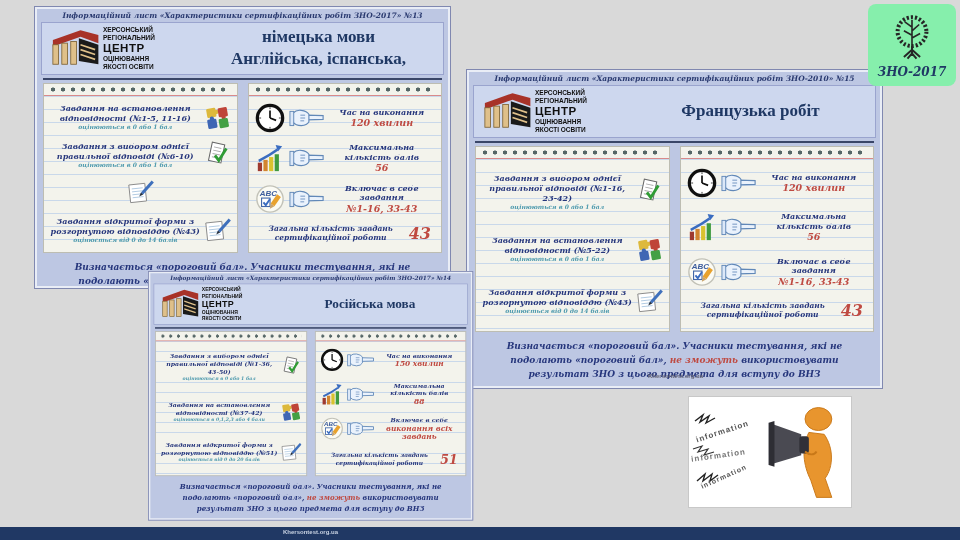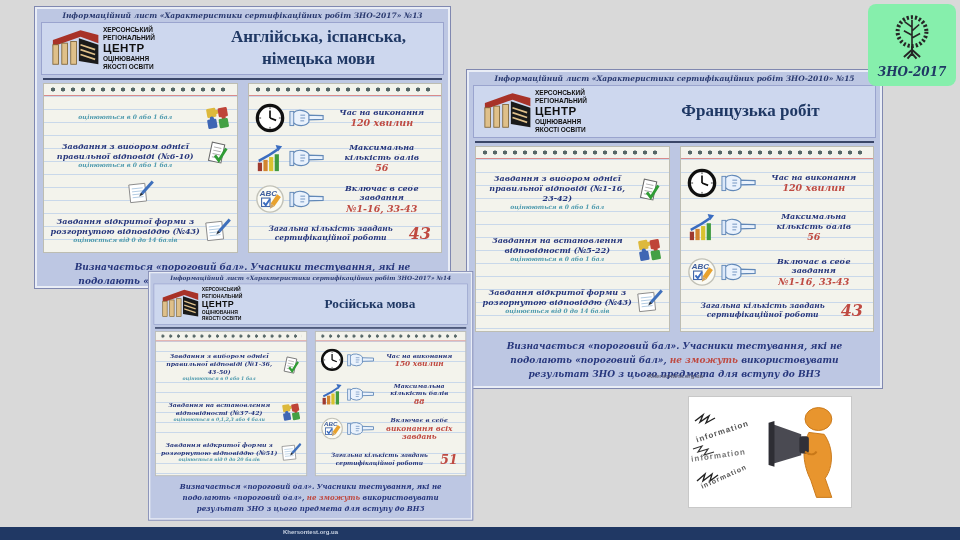--- a/index.html
+++ b/index.html
@@ -174,31 +174,32 @@
         </svg>
       <div class="org-text">
         <div>ХЕРСОНСЬКИЙ</div>
         <div>РЕГІОНАЛЬНИЙ</div>
         <div class="big">ЦЕНТР</div>
         <div>ОЦІНЮВАННЯ</div>
         <div>ЯКОСТІ ОСВІТИ</div>
       </div>
     </div>
     <div class="card-title">
+      <div>німецька мови</div>
       <div>Англійська, іспанська,</div>
-      <div>німецька мови</div>
     </div>
   </div>
   <div class="card-rule"></div>
   <div class="panels">
     <div class="panel">
       <div class="spiral"></div>
       <div class="margin-line"></div>
       <div class="task">
         <div class="task-body">
+            <div class="task-label">Завдання на встановлення відповідності (№1-5, 11-16)</div>
           <div class="task-note">оцінюються в 0 або 1 бал</div>
           </div>
         <svg class="icon-26">
             <use href="#sym-puzzle"></use>
           </svg>
       </div>
       <div class="task">
         <div class="task-body">
             <div class="task-label">Завдання з вибором однієї правильної відповіді (№6-10)</div>
           <div class="task-note">оцінюються в 0 або 1 бал</div>

